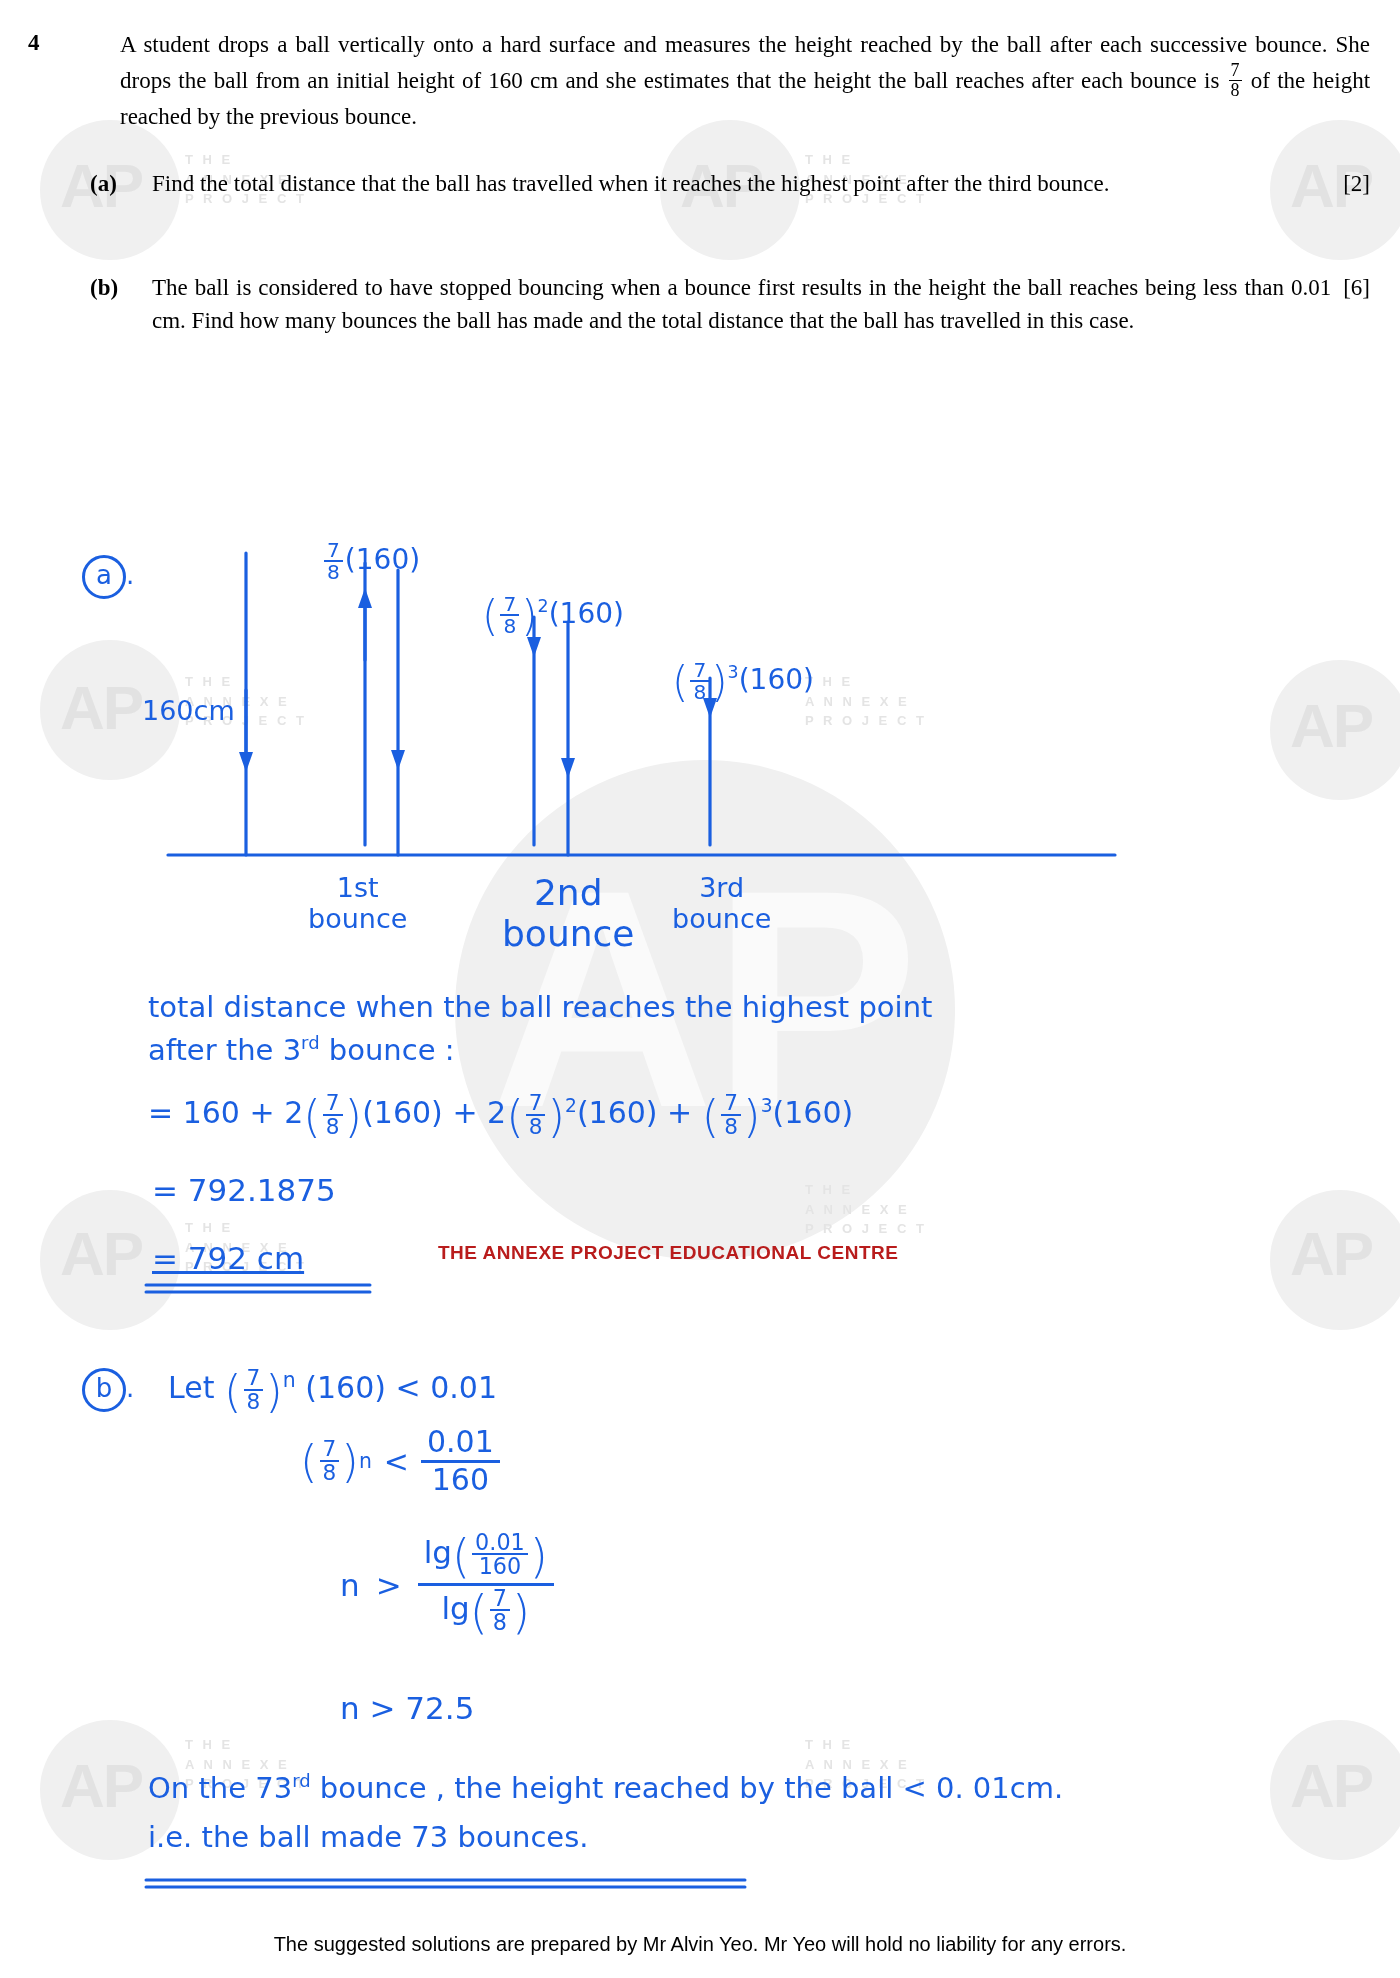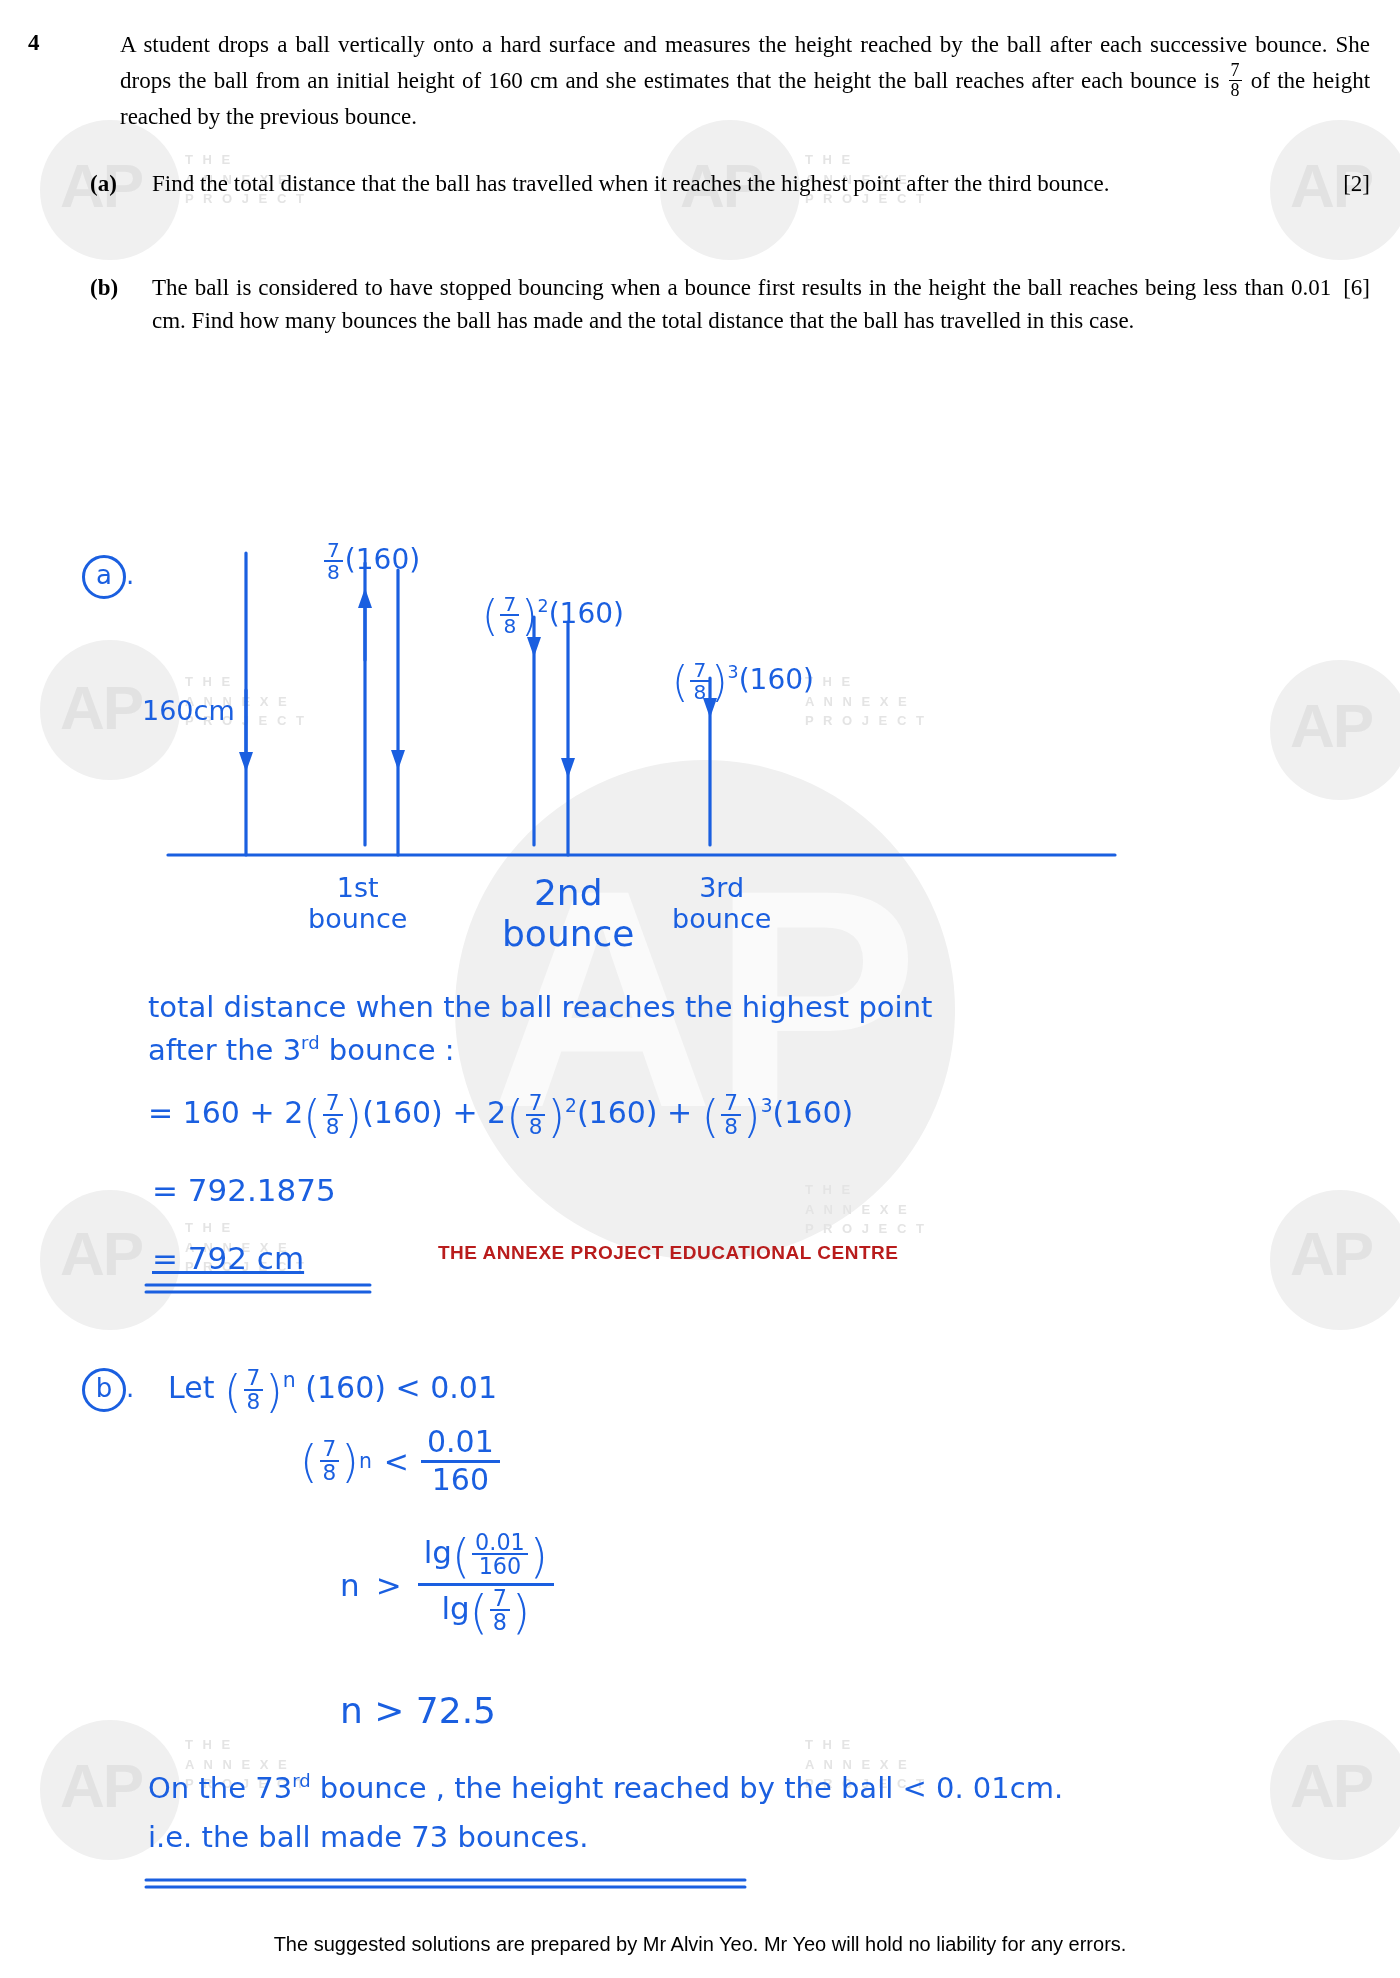--- a/index.html
+++ b/index.html
@@ -402,20 +402,20 @@
   <span class="bigfrac">
     <span class="bnum">
       <span>lg</span><span class="paren">(</span><span class="hfrac"><span class="num">0.01</span><span class="den">160</span></span><span class="paren">)</span>
     </span>
     <span class="bden">
       <span>lg</span><span class="paren">(</span><span class="hfrac"><span class="num">7</span><span class="den">8</span></span><span class="paren">)</span>
     </span>
   </span>
 </div>
 
-<div class="hw" style="left:340px; top:1690px; font-size:36px;">n  &gt;  72.5</div>
+<div class="hw" style="left:340px; top:1690px; font-size:31px;">n  &gt;  72.5</div>
 
 <div class="hw" style="left:148px; top:1770px; font-size:29px;">
   <span>On  the  73</span><span class="sup">rd</span><span> bounce ,  the  height  reached  by  the  ball  &lt; 0. 01cm.</span>
 </div>
 <div class="hw" style="left:148px; top:1820px; font-size:29px;">i.e. the ball made 73 bounces.</div>
 
 <div class="footer">The suggested solutions are prepared by Mr Alvin Yeo. Mr Yeo will hold no liability for any errors.</div>
 
 </body></html>

